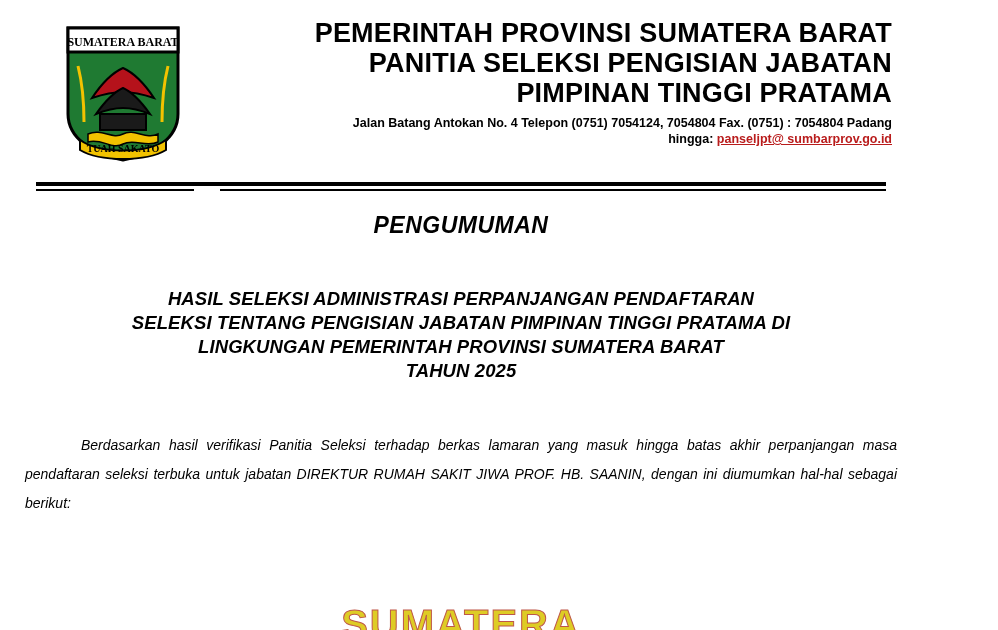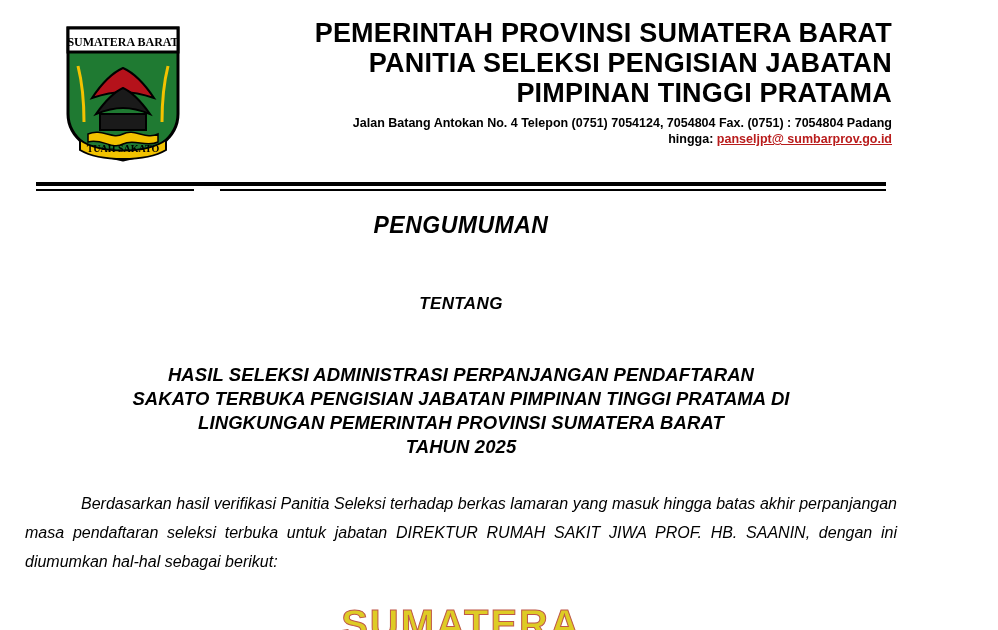--- a/index.html
+++ b/index.html
@@ -129,22 +129,22 @@
   }
   .t-subject div { white-space: nowrap; }
   .t-year {
     font-weight: bold;
     font-size: 18.5px;
     line-height: 24px;
   }
 
   
   .para {
-    margin-top: 30px;
-    font-size: 16px;
+    margin-top: 48px;
+    font-size: 14px;
     line-height: 29px;
     text-align: justify;
     text-indent: 56px;
   }
 
   
   .watermark {
     position: absolute;
     left: 50%;
     transform: translateX(-50%);
@@ -208,25 +208,24 @@
     <div class="rule-thin"></div>
     <div class="rule-notch"></div>
   </div>
 
   <div class="body-area">
 
     <div class="title-block">
       <div class="t-pengumuman">PENGUMUMAN</div>
 
 
-      <div class="t-tentang">TENTANG</div>
 
       <div class="t-subject">
         <div>HASIL SELEKSI ADMINISTRASI PERPANJANGAN PENDAFTARAN</div>
-        <div>SAKATO TERBUKA PENGISIAN JABATAN PIMPINAN TINGGI PRATAMA DI</div>
+        <div>SELEKSI TENTANG PENGISIAN JABATAN PIMPINAN TINGGI PRATAMA DI</div>
         <div>LINGKUNGAN PEMERINTAH PROVINSI SUMATERA BARAT</div>
         <div class="t-year">TAHUN 2025</div>
       </div>
     </div>
 
     <p class="para">Berdasarkan hasil verifikasi Panitia Seleksi terhadap berkas lamaran yang masuk hingga batas akhir perpanjangan masa pendaftaran seleksi terbuka untuk jabatan DIREKTUR RUMAH SAKIT JIWA PROF. HB. SAANIN, dengan ini diumumkan hal-hal sebagai berikut:</p>
   </div>
 
   <div class="watermark">SUMATERA BARAT</div>
 

